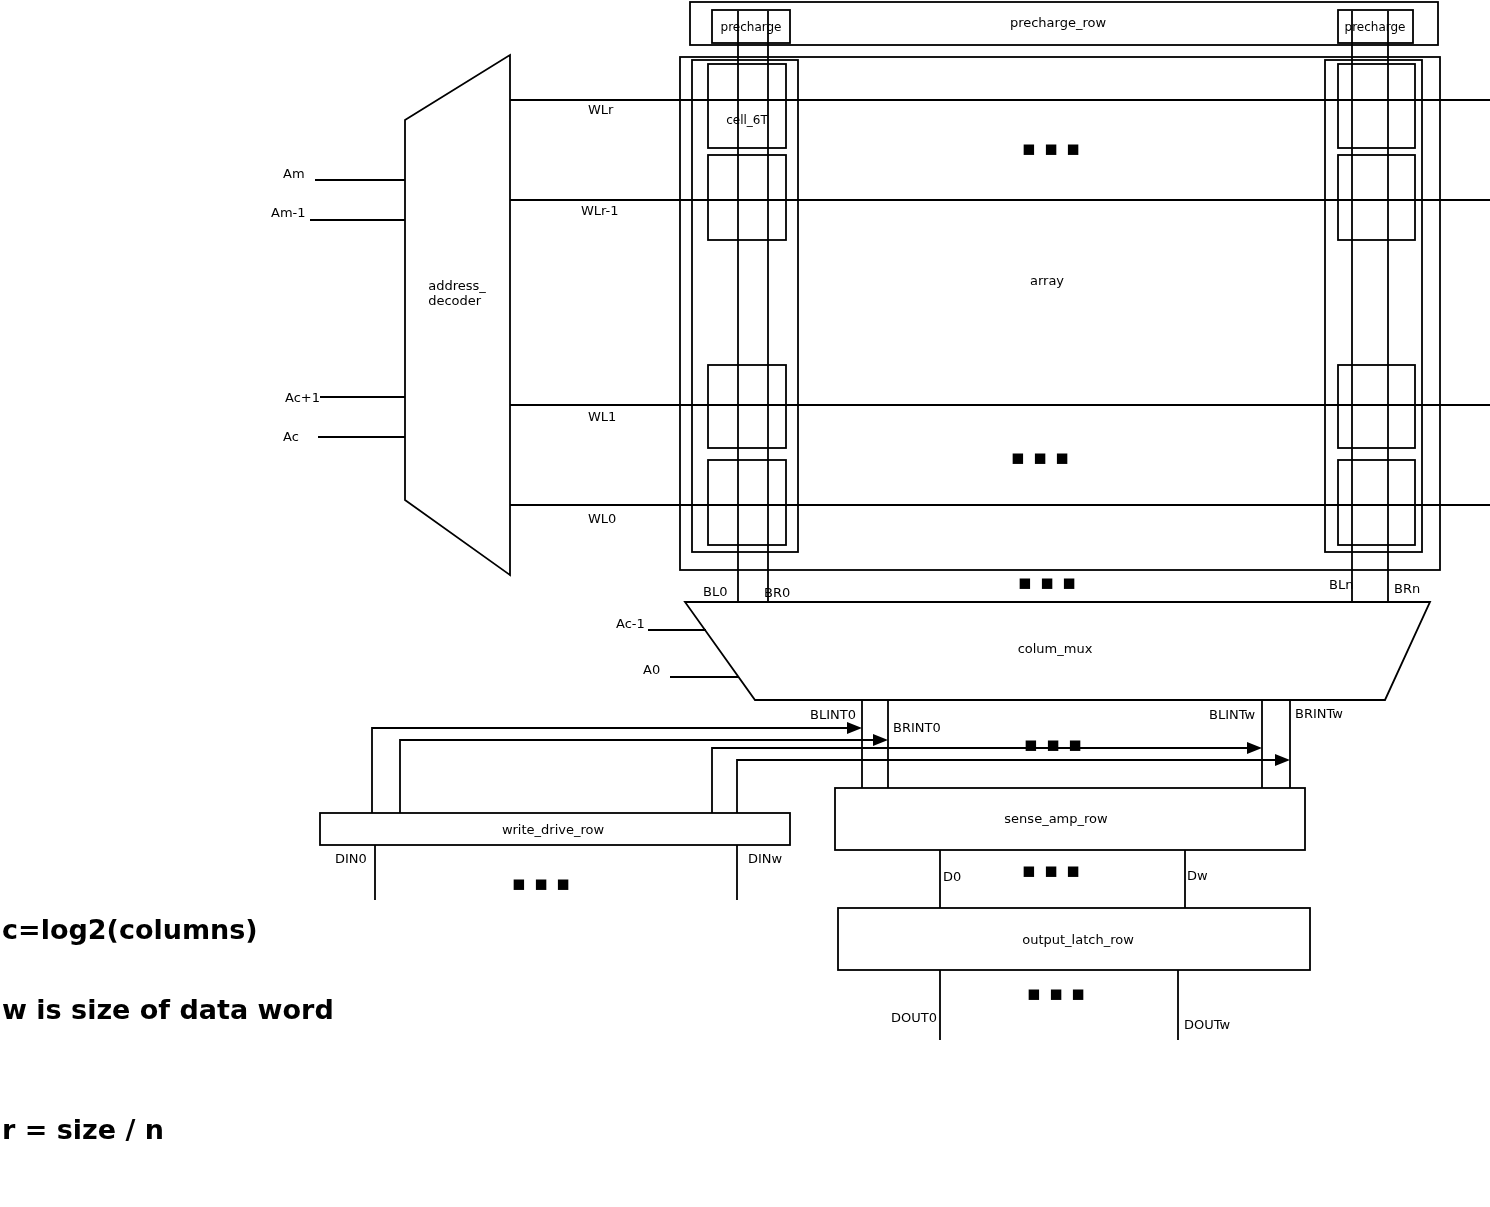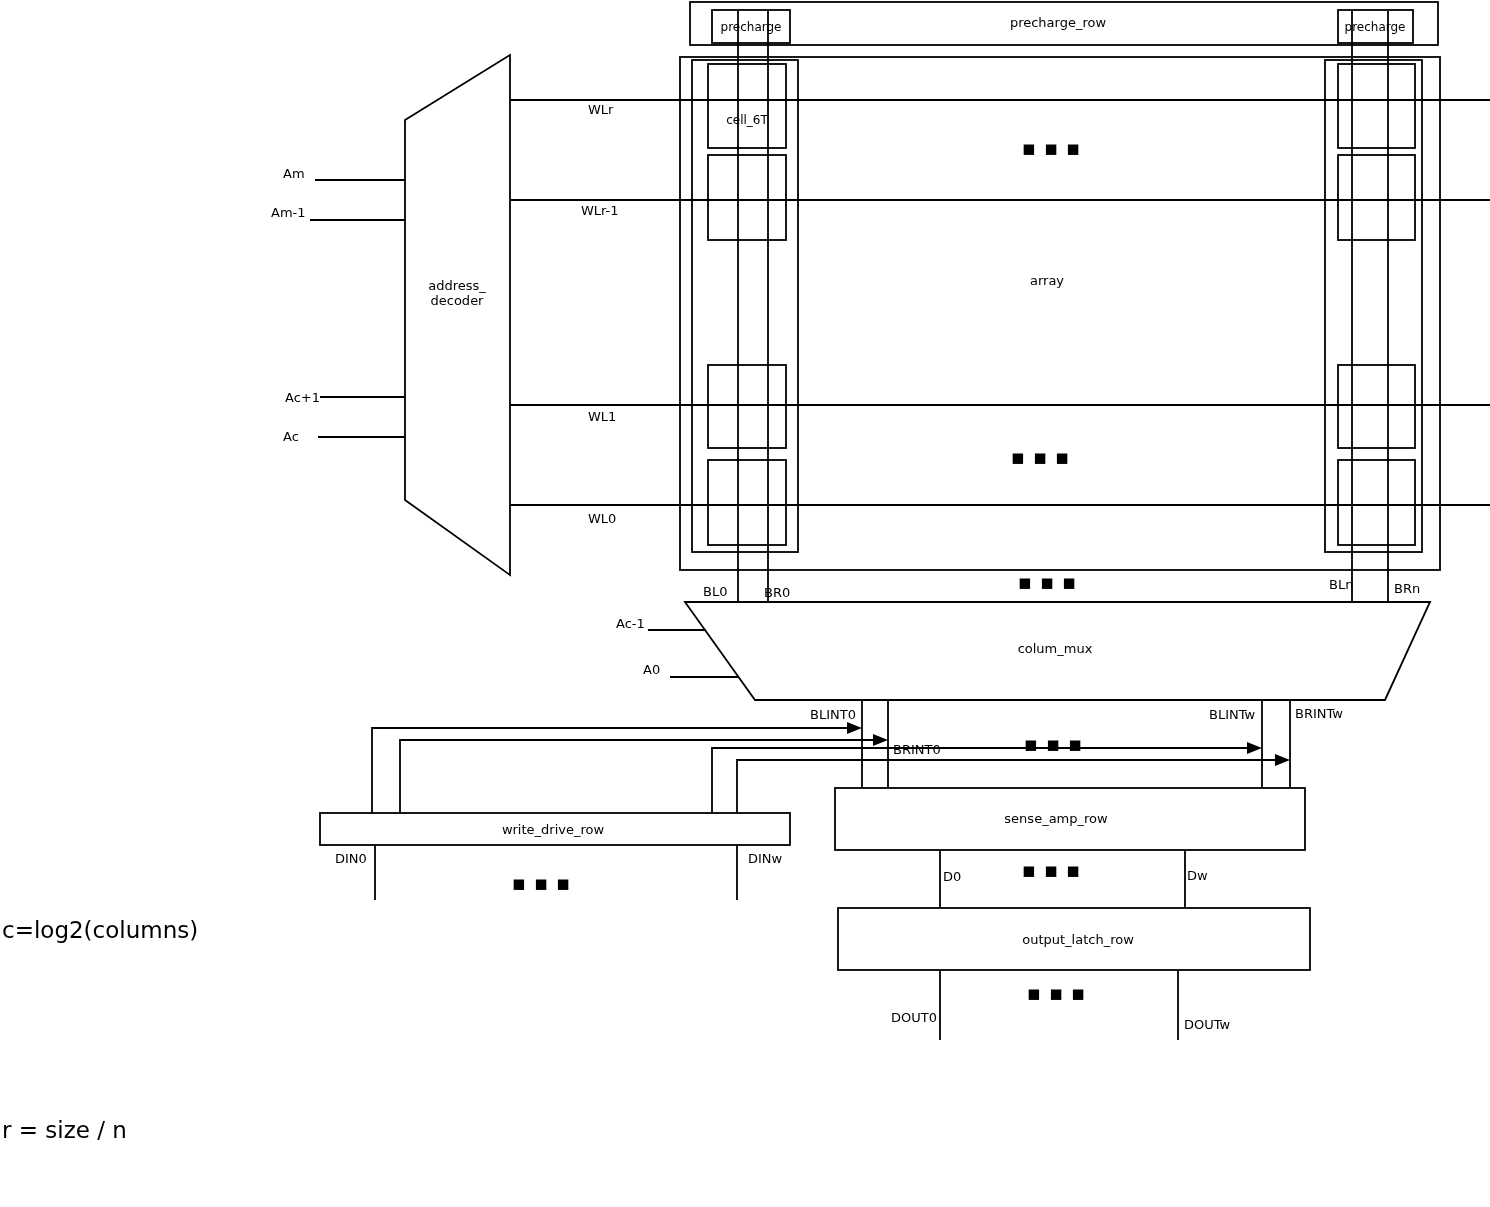--- a/index.html
+++ b/index.html
@@ -1,22 +1,22 @@
 <!DOCTYPE html>
 <html><head>
 <meta charset="utf-8">
 <style>
   html,body{margin:0;padding:0;background:#fff;}
   #stage{position:relative;width:1490px;height:1207px;background:#ffffff;color:#000;
          font-family:"DejaVu Sans","Liberation Sans",sans-serif;overflow:hidden;}
   #wires{position:absolute;left:0;top:0;}
   .lbl{position:absolute;font-size:13px;line-height:15px;white-space:nowrap;text-align:center;}
-  .c{transform:translate(-50%,-50%);text-align:center;}
+  .c{transform:translate(-50%,-50%);text-align:left;}
   .s{font-size:12px;line-height:14px;}
-  .big{font-size:23px;line-height:30px;}
+  .big{font-size:27px;line-height:30px;font-weight:bold;}
   .dots{position:absolute;transform:translate(-50%,-50%);font-size:21px;line-height:21px;
         letter-spacing:8px;white-space:nowrap;}
 </style>
 </head>
 <body>
 
 <div id="stage">
 
   <svg id="wires" width="1490" height="1207" viewBox="0 0 1490 1207">
     <g fill="none" stroke="#000" stroke-width="1.8">
@@ -95,35 +95,36 @@
   <div class="lbl" style="left:283px;top:429px">Ac</div>
   <div class="lbl" style="left:616px;top:616px">Ac-1</div>
   <div class="lbl" style="left:643px;top:662px">A0</div>
 
   <div class="lbl" style="left:703px;top:584px">BL0</div>
   <div class="lbl" style="left:764px;top:585px">BR0</div>
   <div class="lbl" style="left:1329px;top:577px">BLn</div>
   <div class="lbl" style="left:1394px;top:581px">BRn</div>
 
   <div class="lbl" style="left:810px;top:707px">BLINT0</div>
-  <div class="lbl" style="left:893px;top:742px">BRINT0</div>
+  <div class="lbl" style="left:893px;top:720px">BRINT0</div>
   <div class="lbl" style="left:1209px;top:707px">BLINTw</div>
   <div class="lbl" style="left:1295px;top:706px">BRINTw</div>
 
   <div class="lbl" style="left:335px;top:851px">DIN0</div>
   <div class="lbl" style="left:748px;top:851px">DINw</div>
   <div class="lbl" style="left:943px;top:869px">D0</div>
   <div class="lbl" style="left:1187px;top:868px">Dw</div>
   <div class="lbl" style="left:891px;top:1010px">DOUT0</div>
   <div class="lbl" style="left:1184px;top:1017px">DOUTw</div>
 
   <div class="dots" style="left:1055px;top:148px">▪▪▪</div>
   <div class="dots" style="left:1044px;top:457px">▪▪▪</div>
   <div class="dots" style="left:1051px;top:582px">▪▪▪</div>
   <div class="dots" style="left:1057px;top:744px">▪▪▪</div>
   <div class="dots" style="left:545px;top:883px">▪▪▪</div>
   <div class="dots" style="left:1055px;top:870px">▪▪▪</div>
   <div class="dots" style="left:1060px;top:993px">▪▪▪</div>
 
   <div class="lbl big" style="left:2px;top:915px">c=log2(columns)</div>
+  <div class="lbl big" style="left:2px;top:995px">w is size of data word</div>
   <div class="lbl big" style="left:2px;top:1115px">r = size / n</div>
 
 </div>
 
 </body></html>

